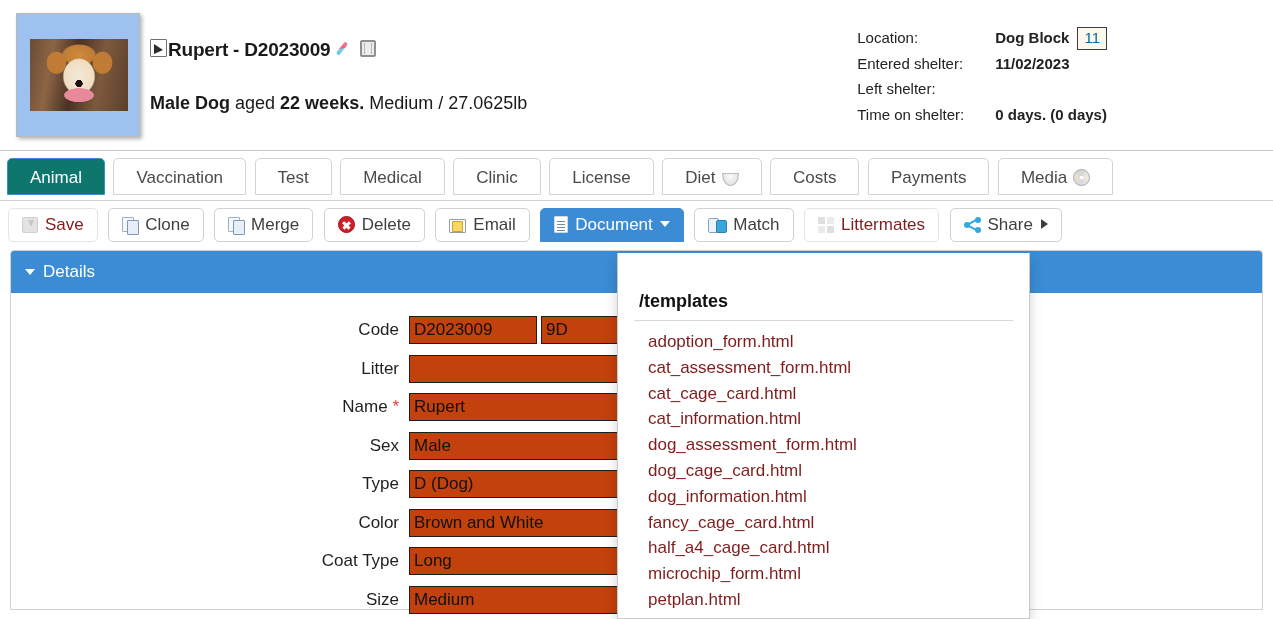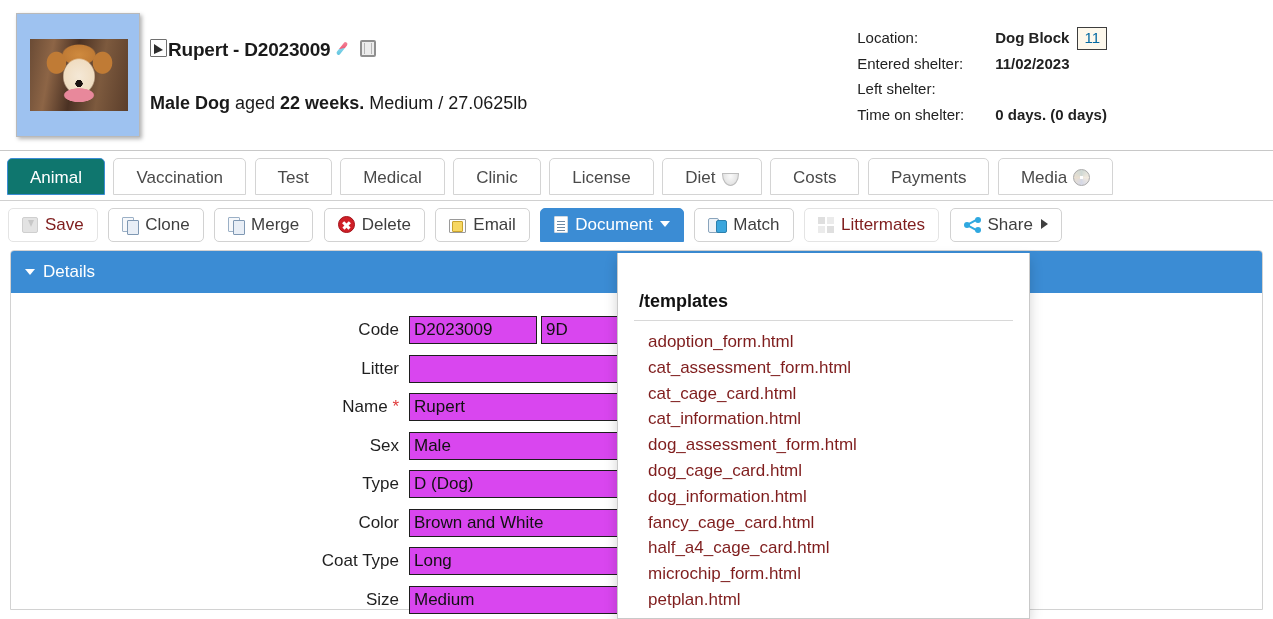--- a/index.html
+++ b/index.html
@@ -237,21 +237,21 @@
   .frow { display: flex; align-items: center; height: 38.5px; }
   .flabel {
     width: 398px; flex: 0 0 398px;
     text-align: right; padding-right: 10px;
     font-size: 17px; color: #1f1f1f;
   }
   .flabel .req { color: #e03a3a; }
   .finput {
     height: 28px;
     border: 1px solid #1e1e1e;
-    background: #d946ef;
+    background: #c2410c;
     font-size: 17px;
     color: #111;
     padding: 4px 4px;
     line-height: 26px;
     font-family: "Liberation Sans", sans-serif;
   }
   .finput.wide { width: 396px; }
   .finput.code { width: 128px; }
   .finput.code2 { width: 128px; margin-left: 4px; }
 

